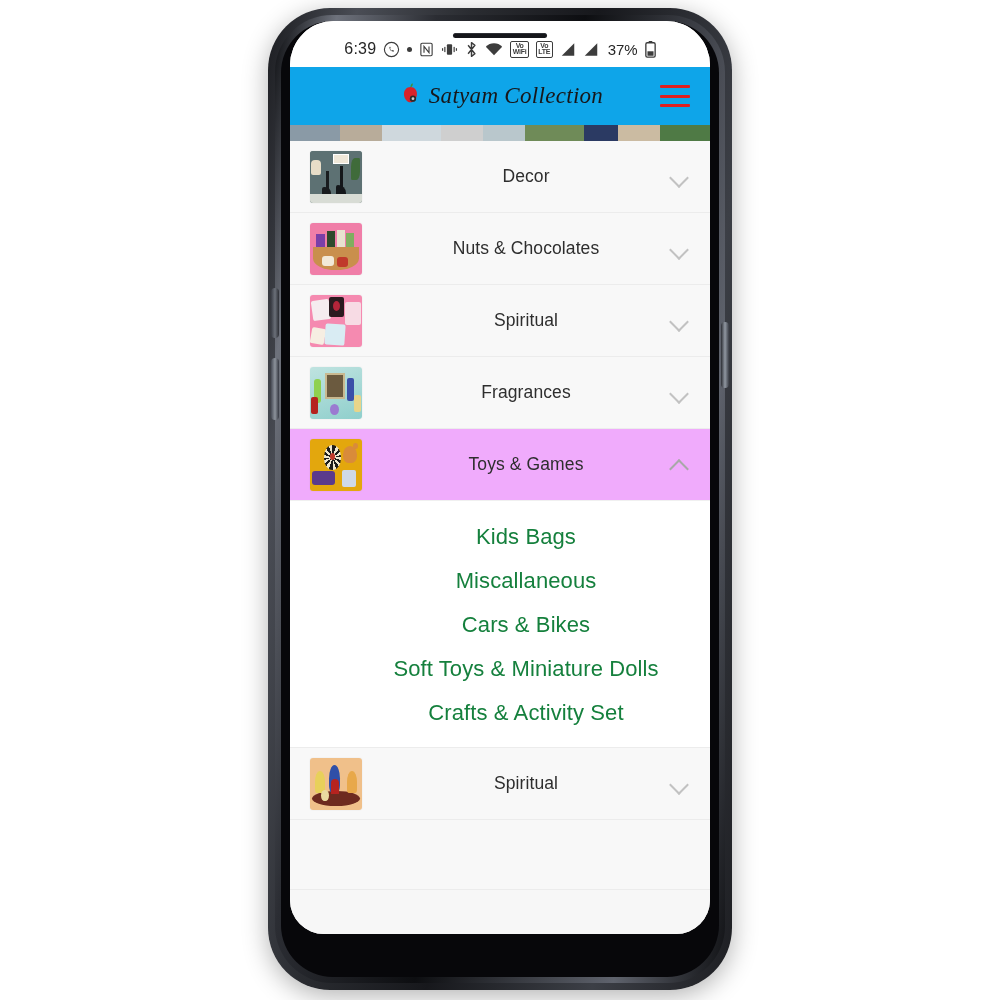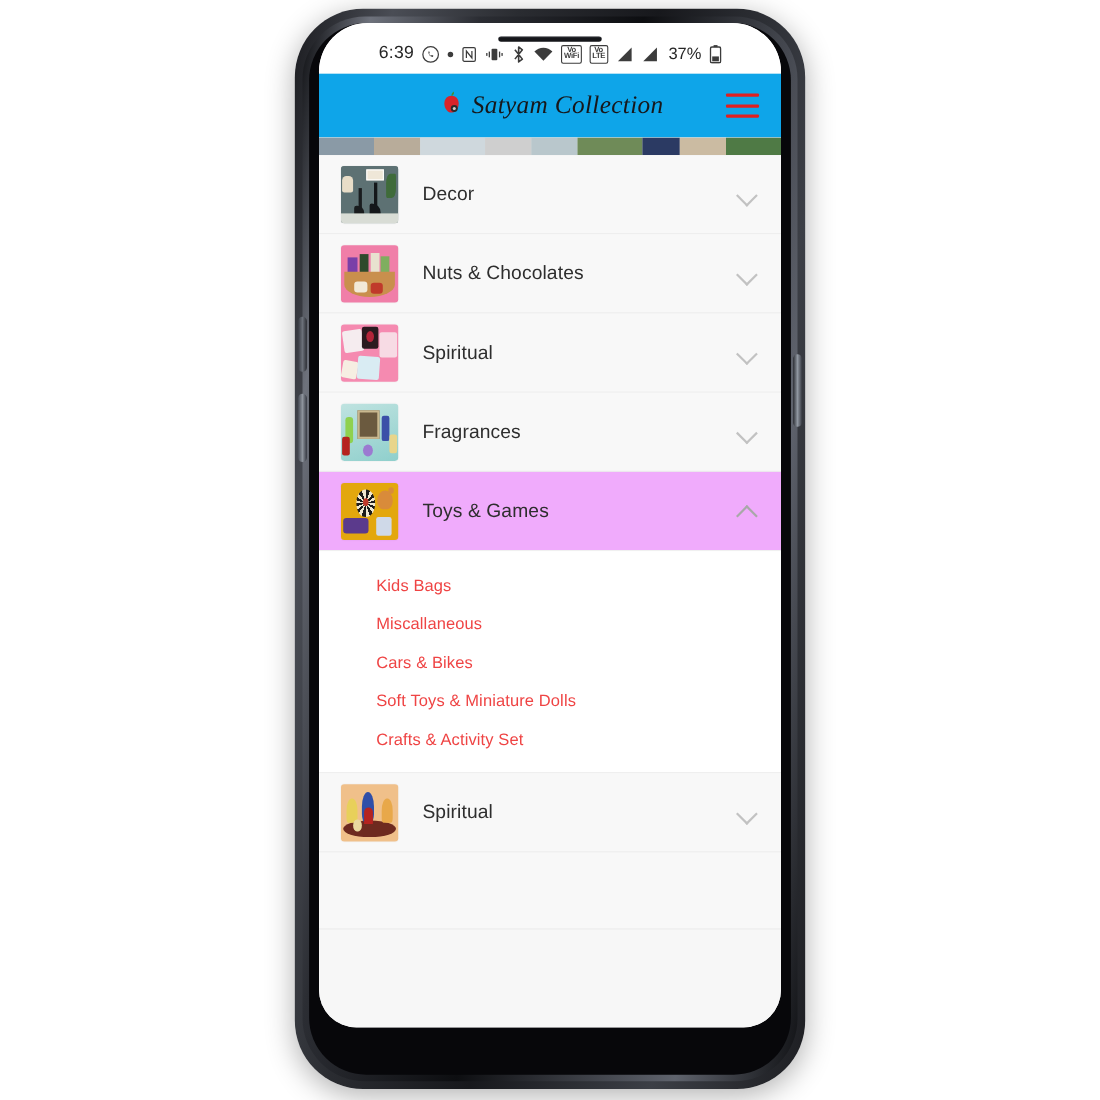--- a/index.html
+++ b/index.html
@@ -151,20 +151,21 @@
     position: relative;
     background: #dfe2e0;
   }
   .banner-strip .seg { position:absolute; top:0; bottom:0; }
 
   
   .catlist {
     background: #f7f7f7;
     height: 793px;
     overflow: hidden;
+    text-align: center;
   }
   .cat-row {
     height: 72px;
     display: flex;
     align-items: center;
     padding: 0 20px 0 20px;
     border-bottom: 1px solid #ececec;
     background: #f8f8f8;
     cursor: pointer;
   }
@@ -207,22 +208,22 @@
   }
 
   
   .submenu {
     background: #ffffff;
     padding: 14px 0 12px 0;
     border-bottom: 1px solid #ececec;
   }
   .sub-item {
     padding: 9px 0 9px 52px;
-    font-size: 15px;
-    color: #ef4444;
+    font-size: 22px;
+    color: #15803d;
     cursor: pointer;
     letter-spacing: .1px;
   }
 
   
   .cat-row.partial { height: 70px; }
 
   
   .t-decor { background: linear-gradient(180deg,#6f8284 0%,#55696c 48%,#cfd6d1 100%); }
   .t-decor .wall { position:absolute; inset:0; background:#5d7173; }

